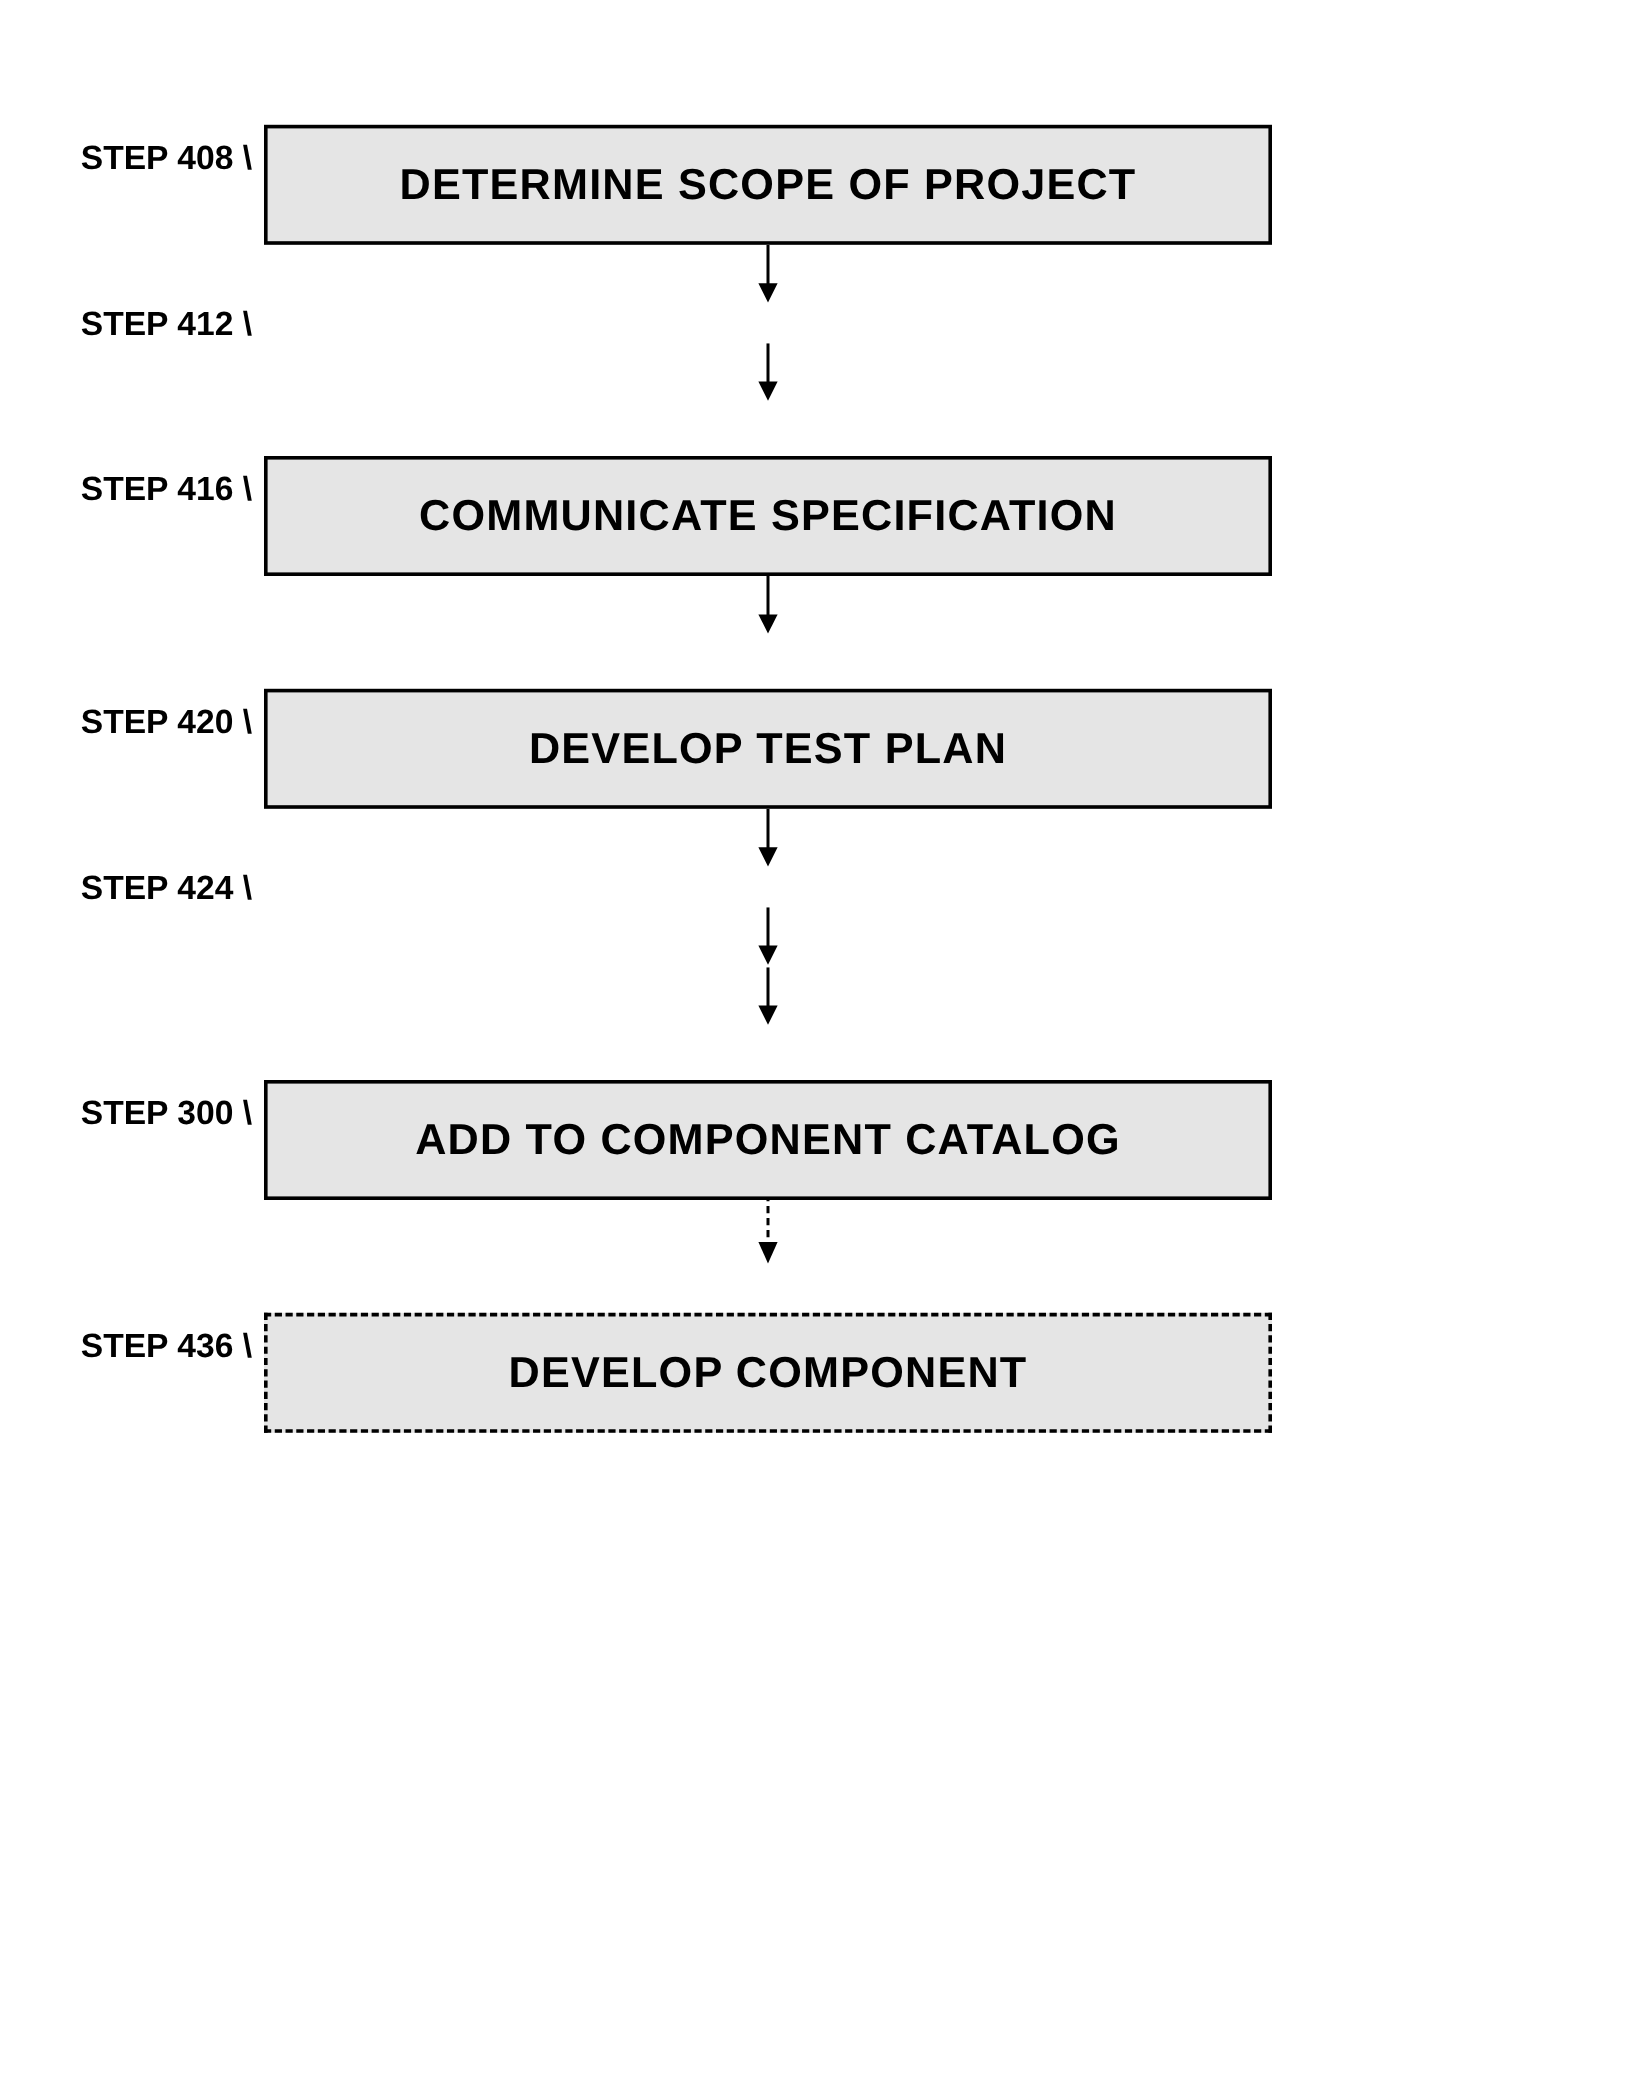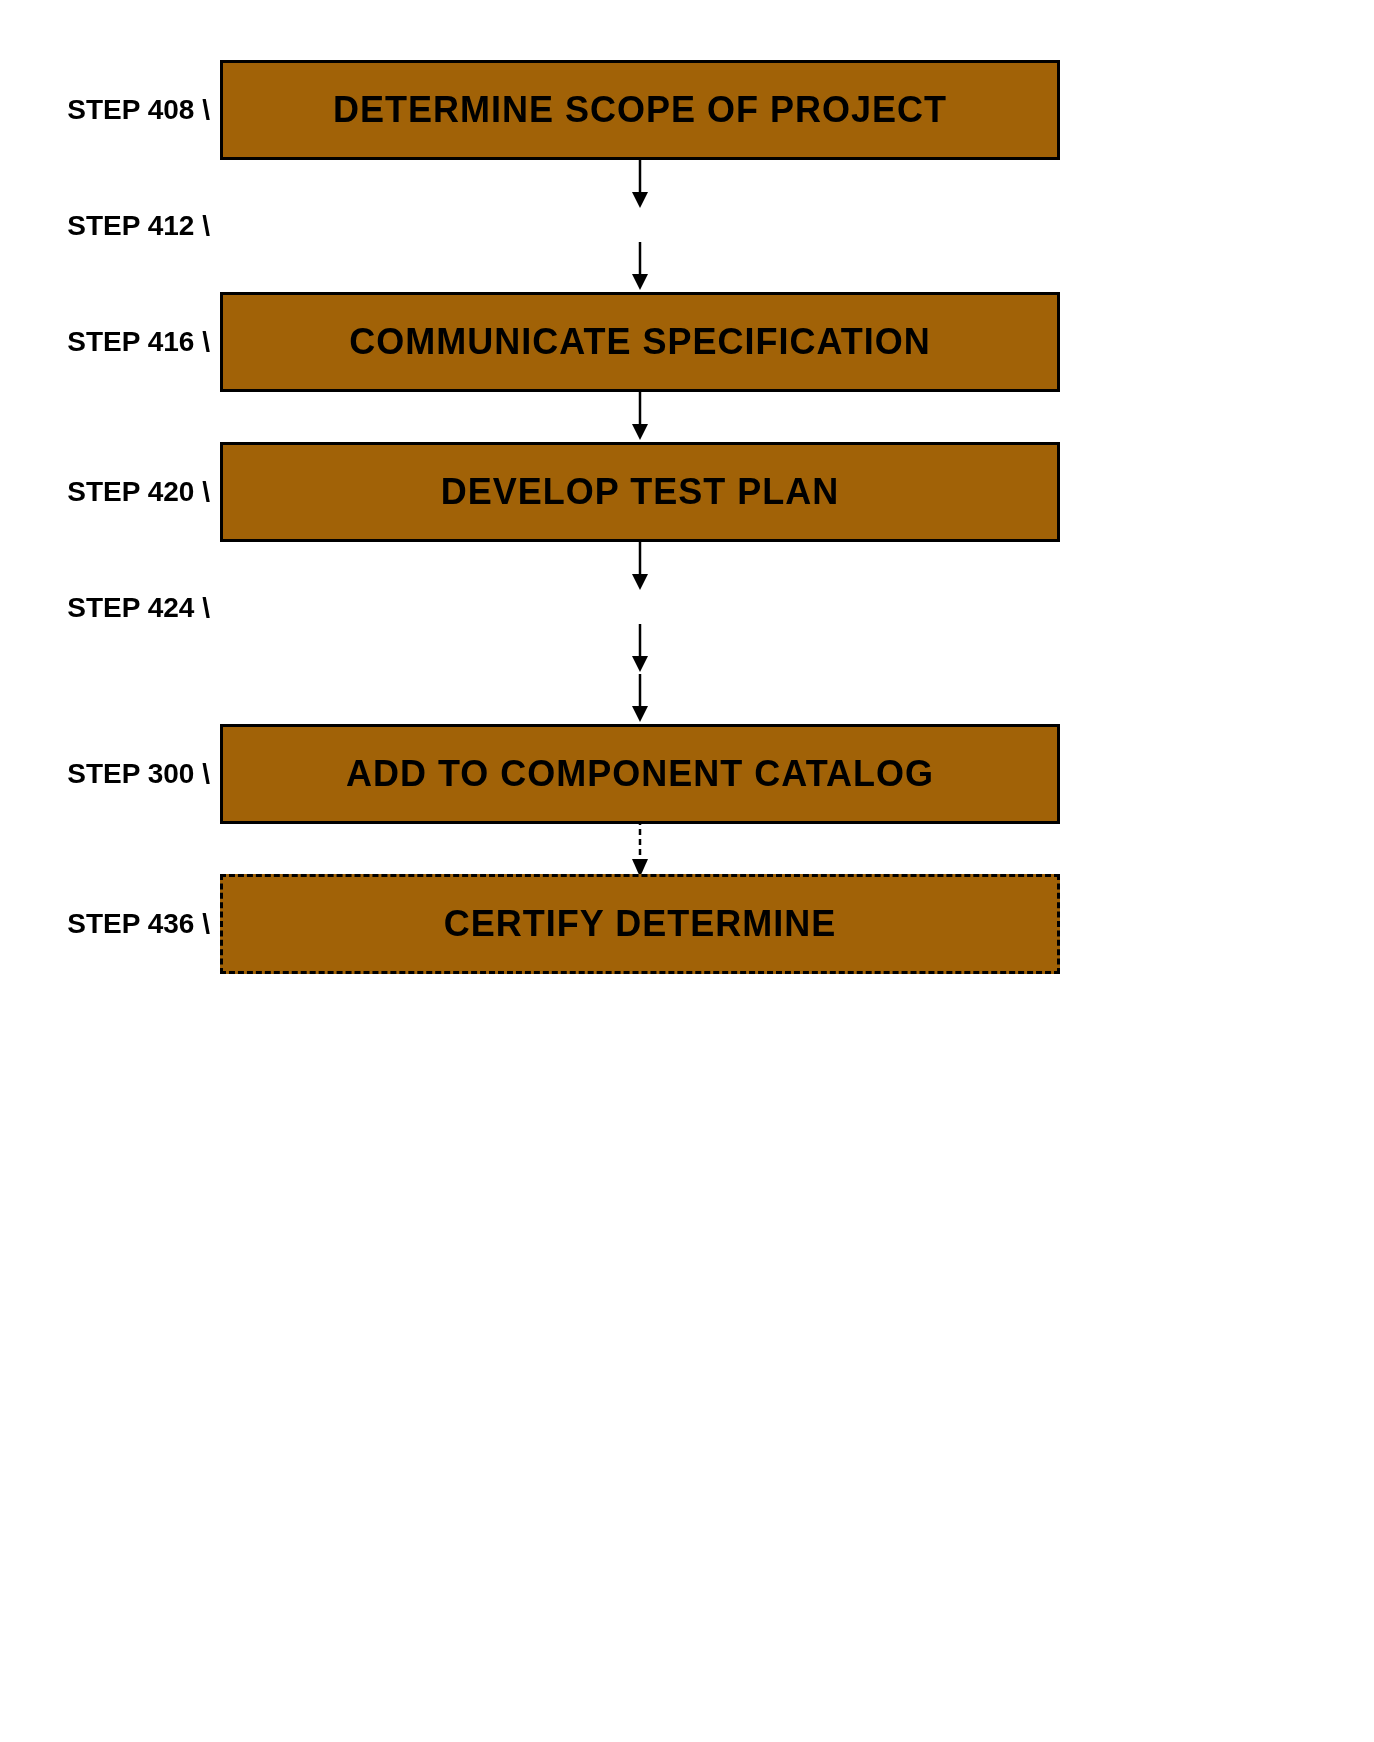--- a/index.html
+++ b/index.html
@@ -37,27 +37,28 @@
       font-family: Arial, Helvetica, sans-serif;
       white-space: nowrap;
       width: 220px;
       text-align: right;
       padding-right: 10px;
       flex-shrink: 0;
     }
 
     .step-box {
       border: 3px solid #000;
-      background: #a16207;
+      background: #e5e5e5;
       display: flex;
       align-items: center;
       justify-content: center;
       width: 840px;
       height: 100px;
       flex-shrink: 0;
+      margin-top: 44px;
     }
 
     .step-box.dashed {
       border-style: dashed;
       border-width: 3px;
     }
 
     .step-box-text {
       font-size: 36px;
       font-weight: bold;
@@ -184,16 +185,16 @@
       <div class="arrow-center">
         <svg width="40" height="60" class="arrow-svg">
           <line x1="20" y1="0" x2="20" y2="44" stroke="#000" stroke-width="2.5" stroke-dasharray="6,4"></line>
           <polygon points="20,58 12,40 28,40" fill="#000"></polygon>
         </svg>
       </div>
     </div>
     <div class="step-row">
       <div class="step-label">STEP 436 \</div>
       <div class="step-box dashed">
-        <div class="step-box-text">CERTIFY DETERMINE</div>
+        <div class="step-box-text">DEVELOP COMPONENT</div>
       </div>
     </div>
   </div>
 
 </body></html>

